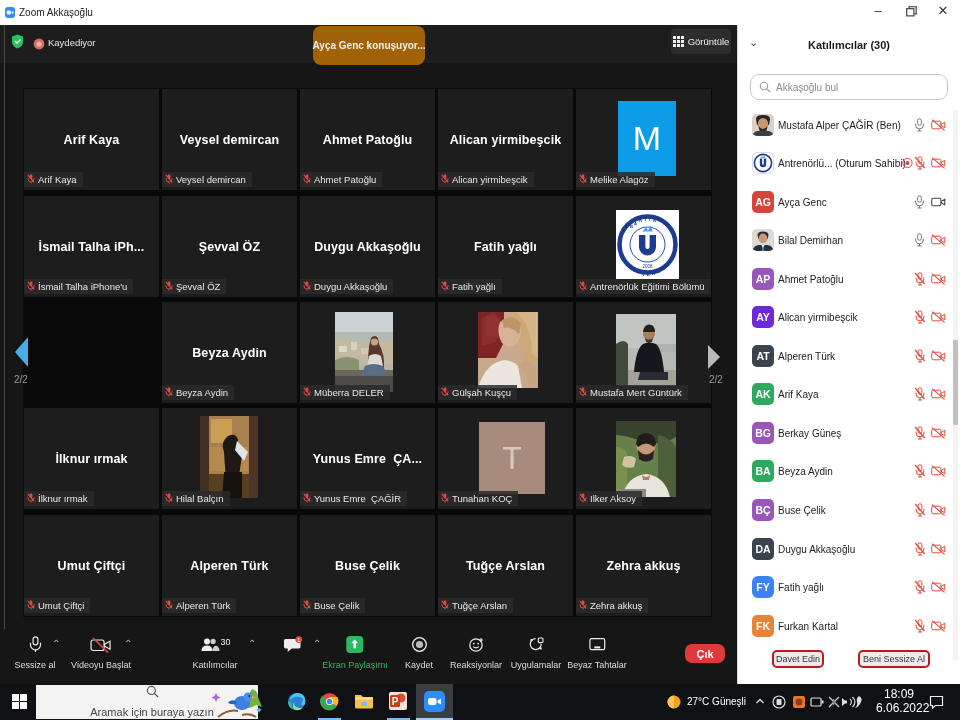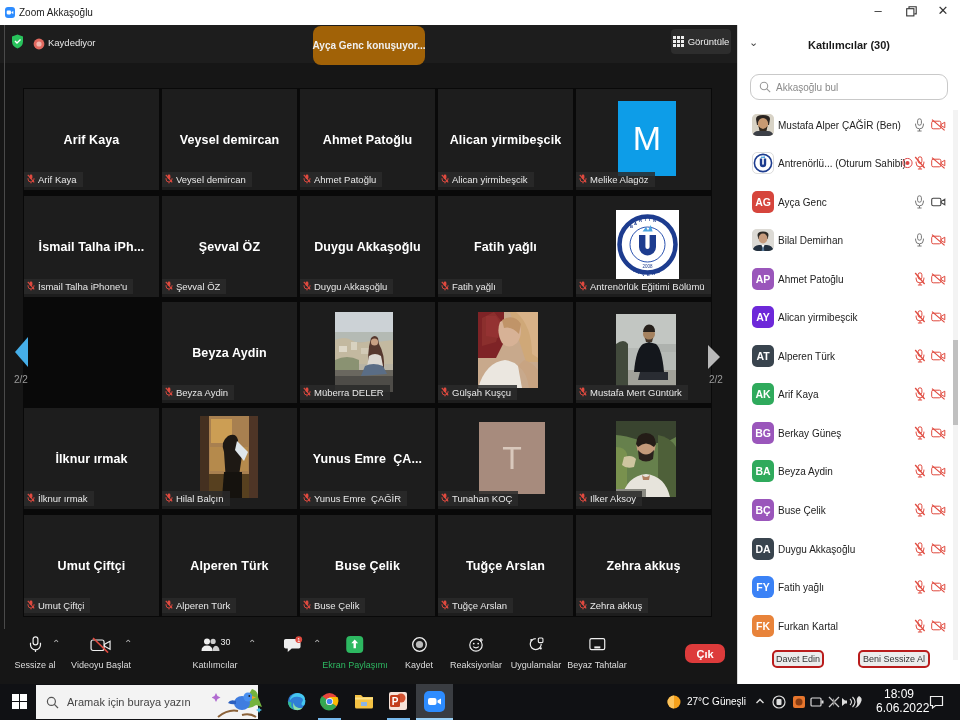--- a/index.html
+++ b/index.html
@@ -45,21 +45,21 @@
 .pname { position:absolute; left:40px; top:50%; transform:translateY(-50%); font-size:10px; color:#222; white-space:nowrap; }
 .pmic { position:absolute; left:176px; top:50%; transform:translateY(-50%); display:flex; }
 .pcam { position:absolute; left:193px; top:50%; transform:translateY(-50%); display:flex; }
 .prec { position:absolute; left:164px; top:50%; transform:translateY(-50%); display:flex; }
 .pbtn { position:absolute; background:#ececec; border:2px solid #b91c1c; border-radius:5px; font-size:9px; color:#333; display:flex; align-items:center; justify-content:center; }
 #pscroll { position:absolute; right:2px; top:85px; width:5px; height:550px; background:#f3f3f3; }
 #pthumb { position:absolute; right:2px; top:315px; width:5px; height:85px; background:#c0c0c0; }
 
 
 #taskbar { position:absolute; left:0; top:684px; width:960px; height:36px; background:#101114; }
-#tsearch { position:absolute; left:36px; top:1px; width:222px; height:34px; background:#f3f3f3; display:flex; align-items:center; padding-left:10px; gap:8px; color:#444; font-size:11px; }
+#tsearch { position:absolute; left:36px; top:1px; width:222px; height:34px; background:#f3f3f3; display:flex; align-items:center; padding-left:10px; gap:8px; color:#444; font-size:11px;flex-direction:column; }
 .tbicon { position:absolute; top:8px; }
 .underline { position:absolute; top:33.5px; height:2px; background:#76b9ed; }
 #clock { position:absolute; left:876px; top:3px; width:46px; text-align:center; color:#fff; font-size:12px; line-height:14px; }
 </style></head>
 <body>
 <div id="stage">
 
 <div id="titlebar">
   <div style="position:absolute;left:5px;top:7px;width:10px;height:11px;border-radius:3px;background:#2d8cff;">
         <svg width="10" height="11" viewBox="0 0 13 13" style="position:absolute;left:0;top:0;">

